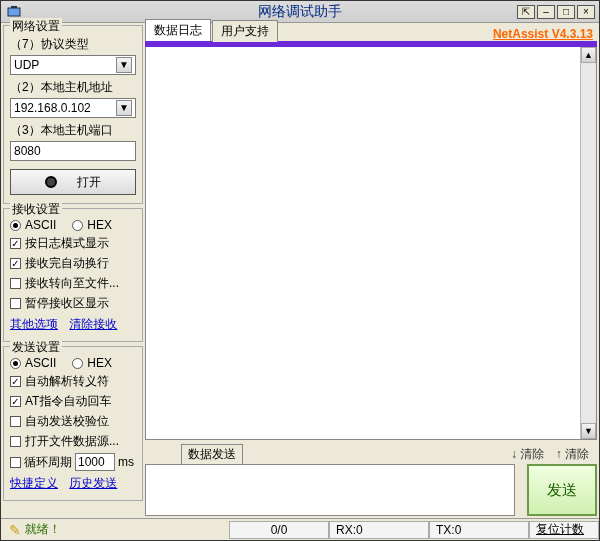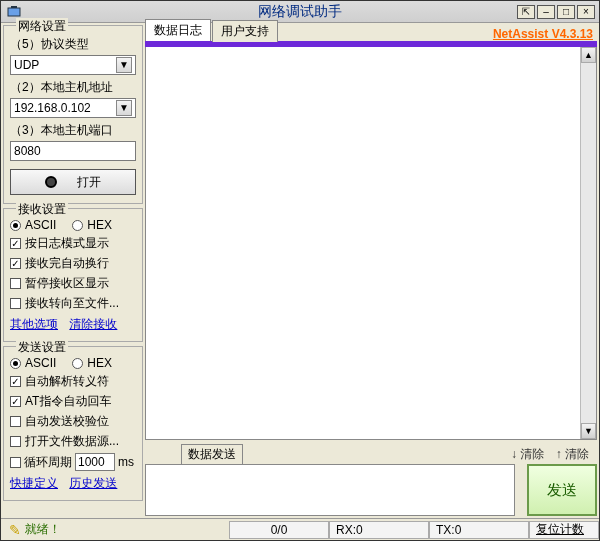--- a/index.html
+++ b/index.html
@@ -6,21 +6,21 @@
 body { background: #f0f0f0; width: 600px; height: 541px; overflow: hidden; }
 .window { width: 600px; height: 541px; border: 1px solid #333; background: #ece9d8; display: flex; flex-direction: column; }
 .titlebar { height: 22px; background: linear-gradient(#dcdcdc,#cfcfcf); display: flex; align-items: center; position: relative; border-bottom: 1px solid #999; }
 .titlebar .icon { width: 18px; height: 18px; margin: 0 4px; display:flex;align-items:center;justify-content:center; }
 .titlebar .title { position:absolute; left:0; right:0; text-align:center; font-size:14px; font-weight:normal; color:#002a80; }
 .titlebar .controls { margin-left:auto; display:flex; gap:2px; padding-right:4px; z-index:2;}
 .winbtn { width:18px; height:14px; border:1px solid #555; background:#ece9d8; font-size:10px; line-height:12px; text-align:center; cursor:pointer; }
 .body { flex:1; display:flex; padding:2px; gap:2px; min-height:0; }
 .left { width:140px; display:flex; flex-direction:column; gap:4px; }
 .group { border:1px solid #aaa; padding:6px 6px 8px 6px; position:relative; background:#ece9d8; }
-.group .legend { position:absolute; top:-8px; left:12px; background:#ece9d8; padding:0 2px; color:#000; }
+.group .legend { position:absolute; top:-8px; left:6px; background:#ece9d8; padding:0 2px; color:#000; }
 .lbl { margin:4px 0 2px 0; }
 .select, .input { width:100%; height:20px; border:1px solid #7a7a7a; background:#fff; padding:0 3px; font-size:12px; }
 .select { display:flex; align-items:center; justify-content:space-between; cursor:pointer; }
 .select .arrow { width:16px; height:16px; border:1px solid #888; background:linear-gradient(#f4f4f4,#d8d8d8); text-align:center; line-height:14px; font-size:10px; }
 .btn-open { width:100%; height:26px; margin-top:8px; border:1px solid #555; background:linear-gradient(#f8f8f8,#dcdcdc); display:flex; align-items:center; justify-content:center; gap:20px; cursor:pointer; }
 .dot { width:12px; height:12px; border-radius:50%; border:2px solid #000; background:#444; }
 .radio-row, .check-row { display:flex; align-items:center; gap:4px; margin:3px 0; }
 .radio { width:11px;height:11px;border:1px solid #555;border-radius:50%;background:#fff;display:inline-flex;align-items:center;justify-content:center; cursor:pointer;}
 .radio.checked::after { content:""; width:5px;height:5px;border-radius:50%;background:#000; }
 .check { width:11px;height:11px;border:1px solid #555;background:#fff;display:inline-flex;align-items:center;justify-content:center; cursor:pointer;}
@@ -69,21 +69,21 @@
       <div class="winbtn">□</div>
       <div class="winbtn">×</div>
     </div>
   </div>
 
   <div class="body">
     <div class="left">
 
       <div class="group">
         <span class="legend">网络设置</span>
-        <div class="lbl">（5）协议类型</div>
+        <div class="lbl">（7）协议类型</div>
         <div class="select">
           <span>UDP</span>
           <span class="arrow">▼</span>
         </div>
         <div class="lbl">（2）本地主机地址</div>
         <div class="select">
           <span>192.168.0.102</span>
           <span class="arrow">▼</span>
         </div>
         <div class="lbl">（3）本地主机端口</div>
@@ -106,25 +106,25 @@
         <div class="check-row">
             <span class="check checked"></span>
             <span>按日志模式显示</span>
           </div>
         <div class="check-row">
             <span class="check checked"></span>
             <span>接收完自动换行</span>
           </div>
         <div class="check-row">
             <span class="check"></span>
+            <span>接收转向至文件...</span>
+          </div>
+        <div class="check-row">
+            <span class="check"></span>
             <span>暂停接收区显示</span>
-          </div>
-        <div class="check-row">
-            <span class="check"></span>
-            <span>接收转向至文件...</span>
           </div>
         <div style="margin-top:4px">
           <span class="link">其他选项</span>
           <span class="link">清除接收</span>
         </div>
       </div>
 
       <div class="group">
         <span class="legend">发送设置</span>
         <div class="radio-row">

